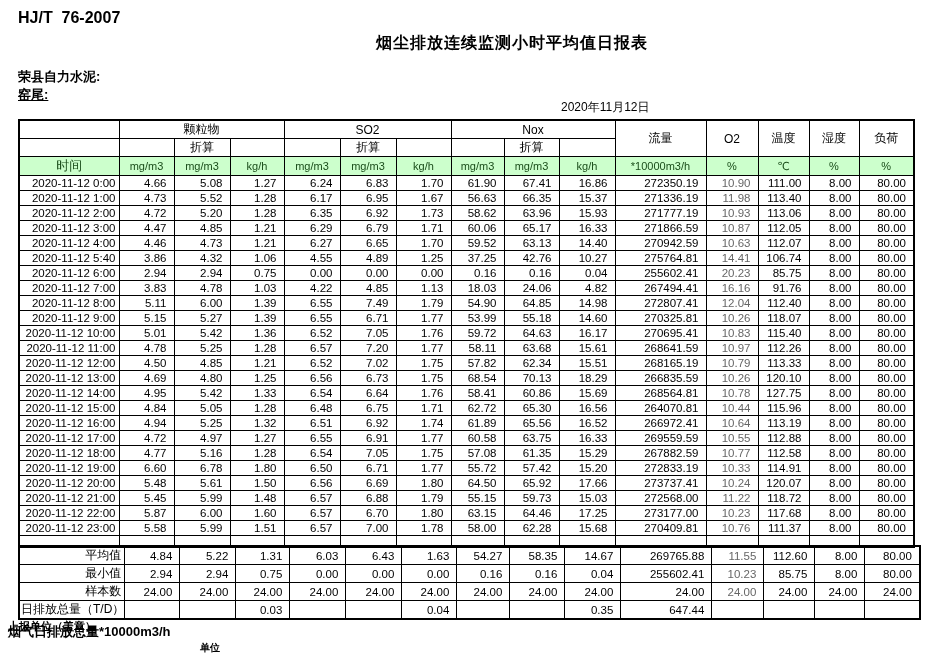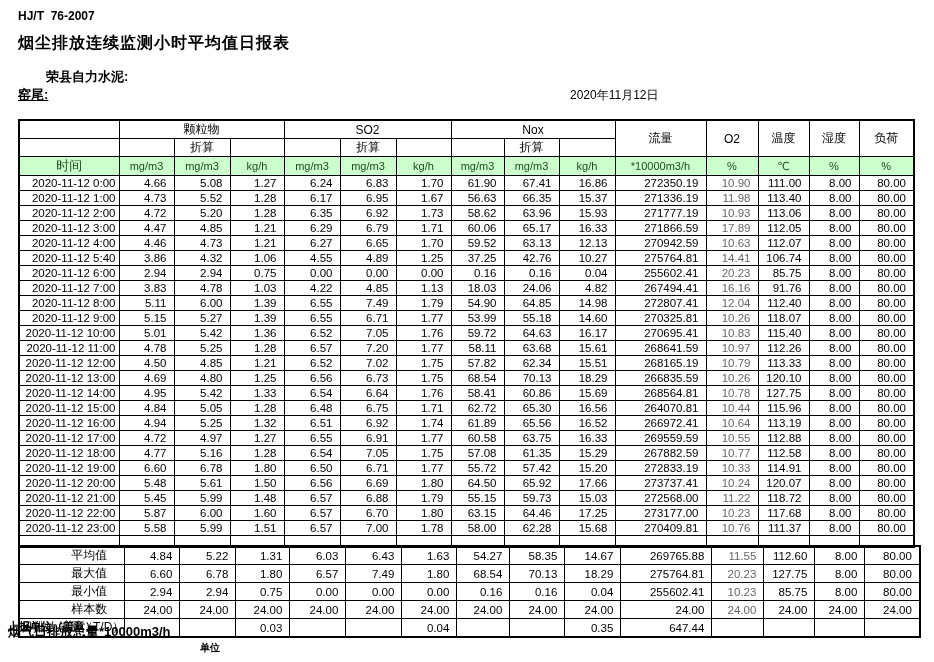--- a/index.html
+++ b/index.html
@@ -1,43 +1,43 @@
 <!DOCTYPE html>
 <html><head>
 <meta charset="utf-8">
 <style>
   html,body{margin:0;padding:0;}
   body{
     width:934px;height:662px;position:relative;background:#ffffff;
     font-family:"Liberation Sans","DejaVu Sans",sans-serif;color:#000;
   }
   .abs{position:absolute;}
-  .doc-code{left:18px;top:9px;font-size:12px;font-weight:bold;white-space:pre;}
-  .title{left:18px;top:33px;width:630px;text-align:left;font-size:16px;font-weight:bold;letter-spacing:1px;}
-  .company{left:18px;top:68px;font-size:13px;font-weight:bold;margin-left:28px;}
+  .doc-code{left:18px;top:9px;font-size:16px;font-weight:bold;white-space:pre;}
+  .title{left:18px;top:33px;width:630px;text-align:right;font-size:16px;font-weight:bold;letter-spacing:1px;}
+  .company{left:18px;top:68px;font-size:13px;font-weight:bold;}
   .location{left:18px;top:86px;font-size:13px;font-weight:bold;text-decoration:underline;}
-  .report-date{left:561px;top:87px;font-size:12px;margin-left:9px;}
+  .report-date{left:561px;top:99px;font-size:12px;}
 
   table{border-collapse:collapse;table-layout:fixed;border:2px solid #000;}
   th,td{border:1px solid #000;padding:0;margin:0;overflow:hidden;white-space:nowrap;font-weight:normal;}
 
   .main-table{left:18px;top:119px;}
   .summary-table{left:18px;top:545px;}
 
   thead .grp th{height:15px;font-size:12px;text-align:center;}
   thead .sub th{height:15px;font-size:12px;text-align:center;}
   thead .units th{height:16px;background:#ccffcc;color:#1a4d1a;font-size:11px;text-align:center;}
   thead .units th.time-h{font-size:13px;}
 
   td.num{height:14px;font-size:11.5px;text-align:right;padding-right:7px;}
   td.time{height:14px;font-size:11.5px;text-align:right;padding-right:3px;}
   td.o2{color:#666666;}
   tr.empty-row td{height:10px;}
 
-  td.sum-label{height:14px;font-size:12px;text-align:right;padding-right:17px;}
+  td.sum-label{height:14px;font-size:12px;text-align:right;padding-right:3px;}
   td.total-label{height:14px;font-size:12px;text-align:right;padding-left:1px;}
 
   .footer-note{left:8px;top:623px;font-size:13px;font-weight:bold;}
   .footer-report-unit{left:8px;top:619px;font-size:11px;font-weight:bold;}
   .footer-unit{left:200px;top:641px;font-size:10px;font-weight:bold;}
 </style>
 </head>
 <body>
 
 <div class="abs doc-code">HJ/T  76-2007</div>
@@ -163,36 +163,36 @@
         <td class="num">4.47</td>
         <td class="num">4.85</td>
         <td class="num">1.21</td>
         <td class="num">6.29</td>
         <td class="num">6.79</td>
         <td class="num">1.71</td>
         <td class="num">60.06</td>
         <td class="num">65.17</td>
         <td class="num">16.33</td>
         <td class="num">271866.59</td>
-        <td class="num o2">17.89</td>
+        <td class="num o2">10.87</td>
         <td class="num">112.05</td>
         <td class="num">8.00</td>
         <td class="num">80.00</td>
       </tr>
       <tr>
         <td class="time">2020-11-12 4:00</td>
         <td class="num">4.46</td>
         <td class="num">4.73</td>
         <td class="num">1.21</td>
         <td class="num">6.27</td>
         <td class="num">6.65</td>
         <td class="num">1.70</td>
         <td class="num">59.52</td>
         <td class="num">63.13</td>
-        <td class="num">12.13</td>
+        <td class="num">14.40</td>
         <td class="num">270942.59</td>
         <td class="num o2">10.63</td>
         <td class="num">112.07</td>
         <td class="num">8.00</td>
         <td class="num">80.00</td>
       </tr>
       <tr>
         <td class="time">2020-11-12 5:40</td>
         <td class="num">3.86</td>
         <td class="num">4.32</td>
@@ -565,37 +565,20 @@
         <td class="num">54.27</td>
         <td class="num">58.35</td>
         <td class="num">14.67</td>
         <td class="num">269765.88</td>
         <td class="num o2">11.55</td>
         <td class="num">112.60</td>
         <td class="num">8.00</td>
         <td class="num">80.00</td>
       </tr>
       <tr>
-        <td class="sum-label">最大值</td>
-        <td class="num">6.60</td>
-        <td class="num">6.78</td>
-        <td class="num">1.80</td>
-        <td class="num">6.57</td>
-        <td class="num">7.49</td>
-        <td class="num">1.80</td>
-        <td class="num">68.54</td>
-        <td class="num">70.13</td>
-        <td class="num">18.29</td>
-        <td class="num">275764.81</td>
-        <td class="num o2">20.23</td>
-        <td class="num">127.75</td>
-        <td class="num">8.00</td>
-        <td class="num">80.00</td>
-      </tr>
-      <tr>
         <td class="sum-label">最小值</td>
         <td class="num">2.94</td>
         <td class="num">2.94</td>
         <td class="num">0.75</td>
         <td class="num">0.00</td>
         <td class="num">0.00</td>
         <td class="num">0.00</td>
         <td class="num">0.16</td>
         <td class="num">0.16</td>
         <td class="num">0.04</td>

